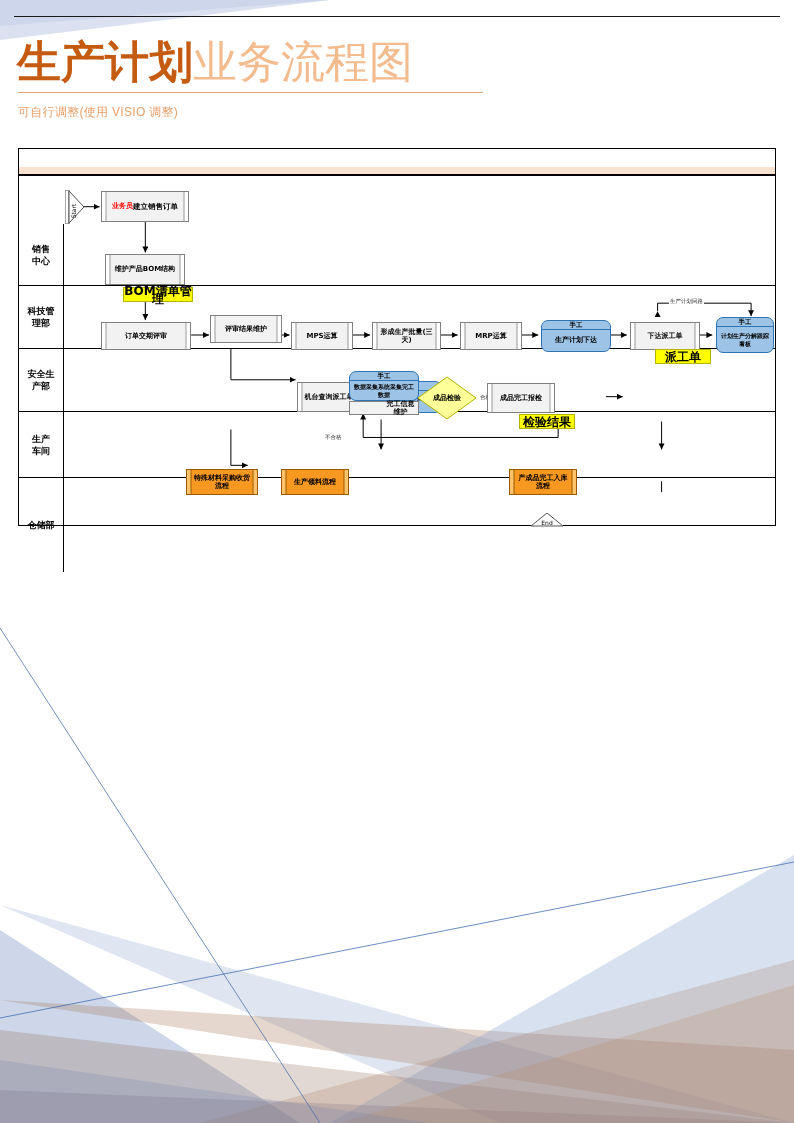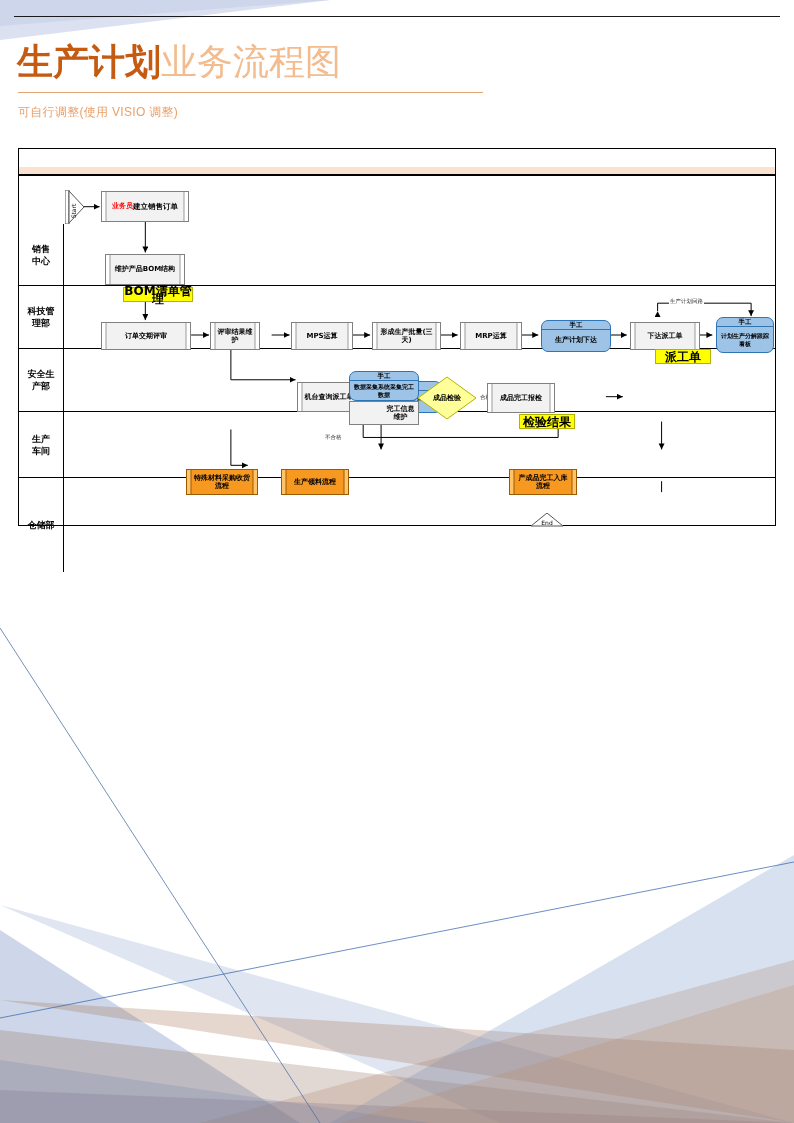--- a/index.html
+++ b/index.html
@@ -12,21 +12,21 @@
   
   #bg{position:absolute;left:0;top:0;width:794px;height:1123px;z-index:0;}
 
   
   #content{position:absolute;left:0;top:0;width:794px;height:1123px;z-index:2;}
 
   .top-rule{position:absolute;left:14px;top:16px;width:766px;height:0;
             border-top:1.4px solid #1a1a1a;}
 
   .title{position:absolute;left:17px;top:36px;width:740px;
-         font-size:36px;line-height:52px;font-weight:bold;white-space:nowrap;}
+         font-size:44px;line-height:52px;font-weight:bold;white-space:nowrap;}
   .title .t1{color:#C55A11;}
   .title .t2{color:#F3BC8E;font-weight:normal;}
   .title-underline{position:absolute;left:18px;top:92px;width:465px;height:0;
                    border-top:1.6px solid #E3A471;}
 
   .subtitle{position:absolute;left:18px;top:104px;font-size:12px;color:#E8A06A;
             letter-spacing:.3px;white-space:nowrap;}
 
   
   #chart{position:absolute;left:18px;top:148px;width:758px;height:378px;
@@ -241,21 +241,21 @@
 
       <div class="node proc" style="left:82px;top:42px;width:88px;height:31px;flex-direction:row;">
         <div style="color:#FF0000;font-size:7px;line-height:9px;">业务员</div>
         <div style="font-size:7.5px;line-height:9px;">建立销售订单</div>
       </div>
 
       <div class="node proc" style="left:86px;top:105px;width:80px;height:31px;">维护产品BOM结构</div>
       <div class="note" style="left:104px;top:138px;width:70px;height:15px;">BOM清单管理</div>
 
       <div class="node proc" style="left:82px;top:173px;width:90px;height:28px;">订单交期评审</div>
-      <div class="node proc" style="left:191px;top:173px;width:50px;height:28px;">评审结果维护</div>
+      <div class="node proc" style="left:191px;top:166px;width:72px;height:28px;">评审结果维护</div>
       <div class="node proc" style="left:272px;top:173px;width:62px;height:28px;">MPS运算</div>
       <div class="node proc" style="left:353px;top:173px;width:69px;height:28px;">形成生产批量(三天)</div>
       <div class="node proc" style="left:441px;top:173px;width:62px;height:28px;">MRP运算</div>
 
       <div class="node blue" style="left:522px;top:171px;width:70px;height:32px;">
         <div class="hdr">手工</div>
         <div class="bdy">生产计划下达</div>
       </div>
 
       <div class="node proc" style="left:611px;top:173px;width:70px;height:28px;">下达派工单</div>
@@ -274,21 +274,21 @@
       <div class="node blue" style="left:358px;top:232px;width:65px;height:32px;">
         <div class="hdr">手工</div>
         <div class="bdy">机台生产</div>
       </div>
 
       <div class="node blue" style="left:330px;top:222px;width:70px;height:30px;border-radius:7px;">
         <div class="hdr">手工</div>
         <div class="bdy" style="font-size:6px;line-height:7.5px;">数据采集系统采集完工数据</div>
       </div>
 
-      <div class="node plain" style="left:330px;top:252px;width:70px;height:24px;padding-left:36px;">完工信息维护</div>
+      <div class="node plain" style="left:330px;top:252px;width:70px;height:14px;padding-left:36px;">完工信息维护</div>
 
       <div class="diamond-wrap" style="left:398px;top:227px;width:60px;height:44px;">
         <svg width="60" height="44" viewBox="0 0 60 44">
           <polygon points="30,1 59,22 30,43 1,22" fill="#FFFF99" stroke="#B3B300" stroke-width="1"></polygon>
         </svg>
         <div class="diamond-label">成品检验</div>
       </div>
       <div class="edge-label" style="left:460px;top:245px;">合格</div>
       <div class="edge-label" style="left:305px;top:285px;">不合格</div>
 

